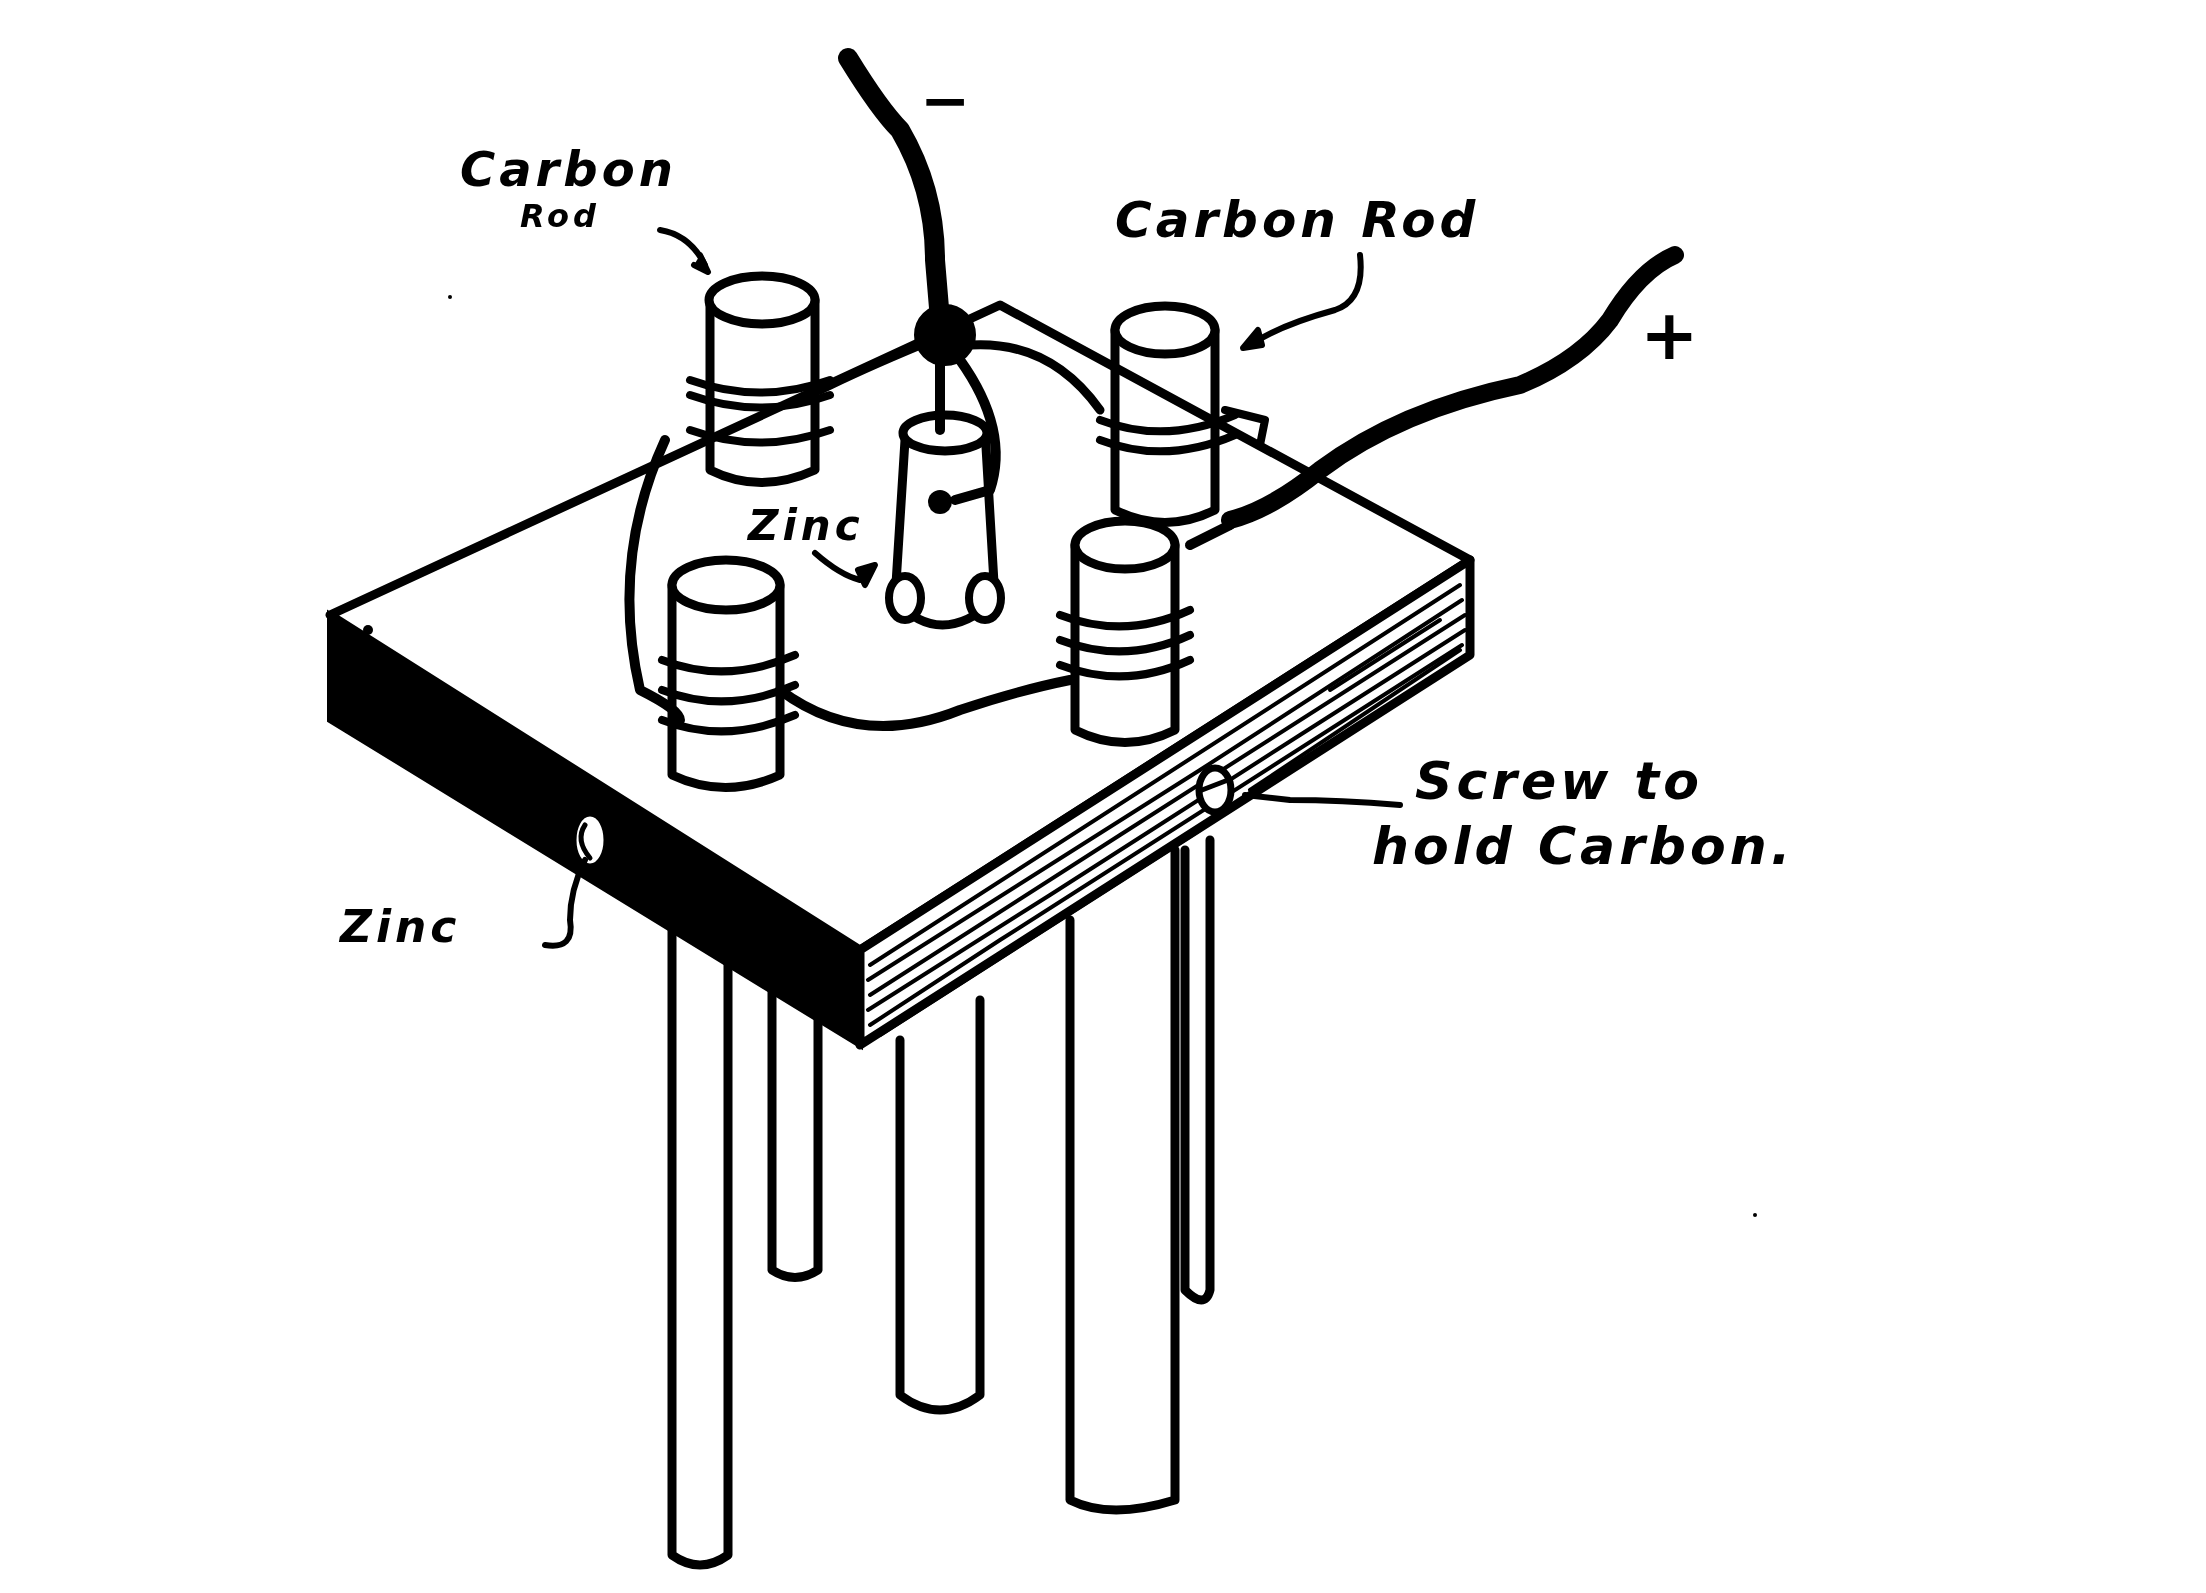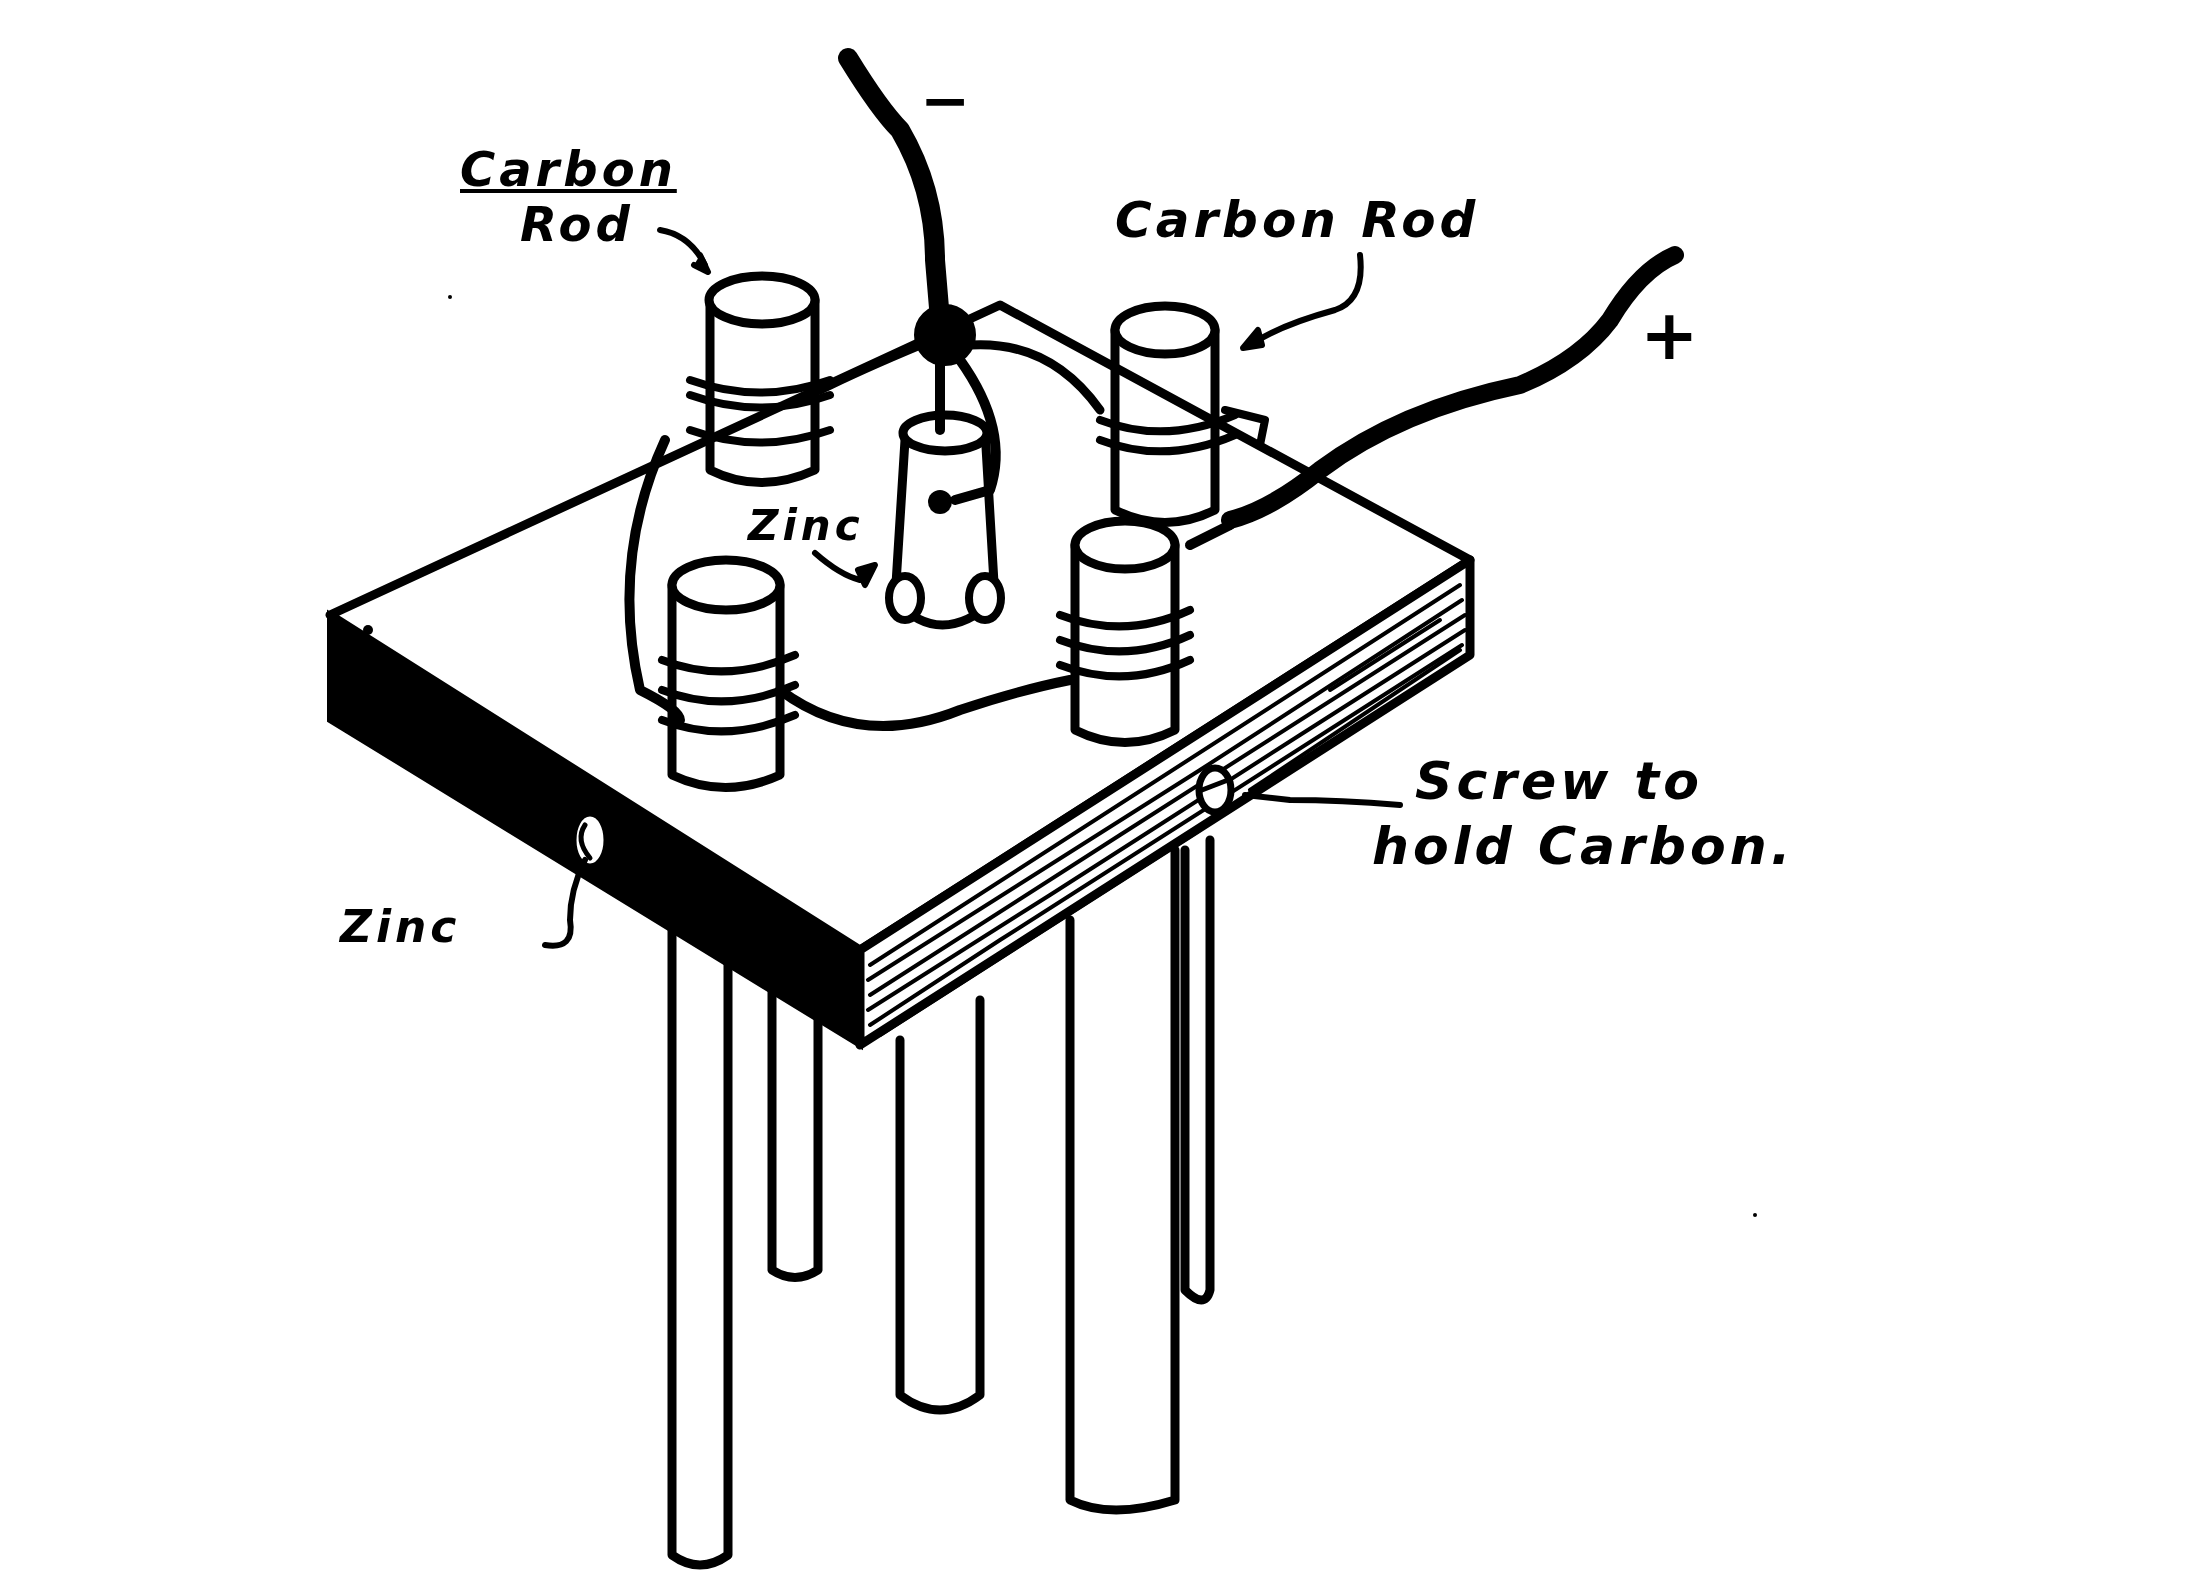--- a/index.html
+++ b/index.html
@@ -129,22 +129,22 @@
 
     <path d="M585 860 Q570 890 570 920 Q575 950 545 945"></path>
 
     <path d="M1400 805 Q1340 800 1290 800 L1245 795"></path>
   </g>
 
   <circle cx="450" cy="297" r="2" fill="#000"></circle>
   <circle cx="1755" cy="1215" r="2" fill="#000"></circle>
 </svg>
 
-<div class="label" style="left:460px; top:145px; font-size:48px;text-decoration:underline;">Carbon</div>
-<div class="label" style="left:520px; top:200px; font-size:48px;">Rod</div>
+<div class="label" style="left:460px; top:145px; font-size:48px;">Carbon</div>
+<div class="label" style="left:520px; top:200px; font-size:32px;">Rod</div>
 
 <div class="label" style="left:1115px; top:195px; font-size:50px;">Carbon Rod</div>
 
 <div class="label" style="left:700px; top:505px; font-size:42px;margin-left:48px;">Zinc</div>
 
 <div class="label" style="left:1415px; top:755px; font-size:52px;">Screw to</div>
 <div class="label" style="left:1372px; top:820px; font-size:52px;font-style:italic;">hold Carbon.</div>
 
 <div class="label" style="left:340px; top:905px; font-size:44px;">Zinc</div>
 

